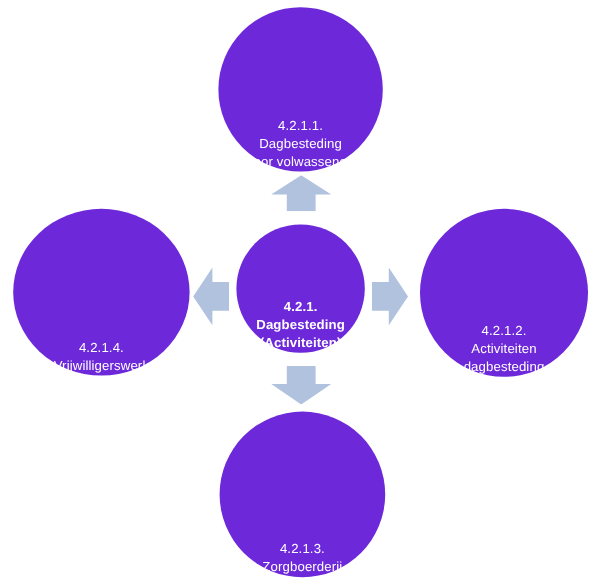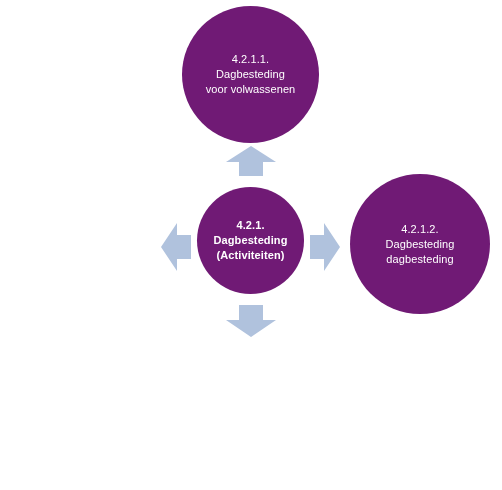--- a/index.html
+++ b/index.html
@@ -19,23 +19,23 @@
     position: absolute;
     left: 0;
     top: 0;
     width: 502px;
     height: 490px;
   }
 
   .node {
     position: absolute;
     border-radius: 50%;
-    background: #701a75;
+    background: #6d28d9;
     display: flex;
-    align-items: center;
+    align-items: flex-end;
     justify-content: center;
     box-sizing: border-box;
   }
 
   .node-label {
     color: #ffffff;
     text-align: center;
     font-size: 11px;
     line-height: 15px;
     font-family: "Liberation Sans", sans-serif;
@@ -69,25 +69,33 @@
 <div id="diagram">
 
   <div class="node" id="node-top">
     <span class="node-label">4.2.1.1.
 Dagbesteding
 voor volwassenen</span>
   </div>
 
   <div class="node" id="node-right">
     <span class="node-label">4.2.1.2.
-Dagbesteding
+Activiteiten
 dagbesteding</span>
   </div>
 
+  <div class="node" id="node-bottom">
+    <span class="node-label">4.2.1.3.
+Zorgboerderij</span>
+  </div>
 
+  <div class="node" id="node-left">
+    <span class="node-label">4.2.1.4.
+Vrijwilligerswerk</span>
+  </div>
 
   <div class="node" id="node-center">
     <span class="node-label">4.2.1.
 Dagbesteding
 (Activiteiten)</span>
   </div>
 
   <div class="arrow" id="arrow-up">
     <svg width="50" height="30" viewBox="0 0 50 30" xmlns="http://www.w3.org/2000/svg">
       <polygon points="25,0 50,16 37,16 37,30 13,30 13,16 0,16" fill="#b0c2dd"></polygon>

